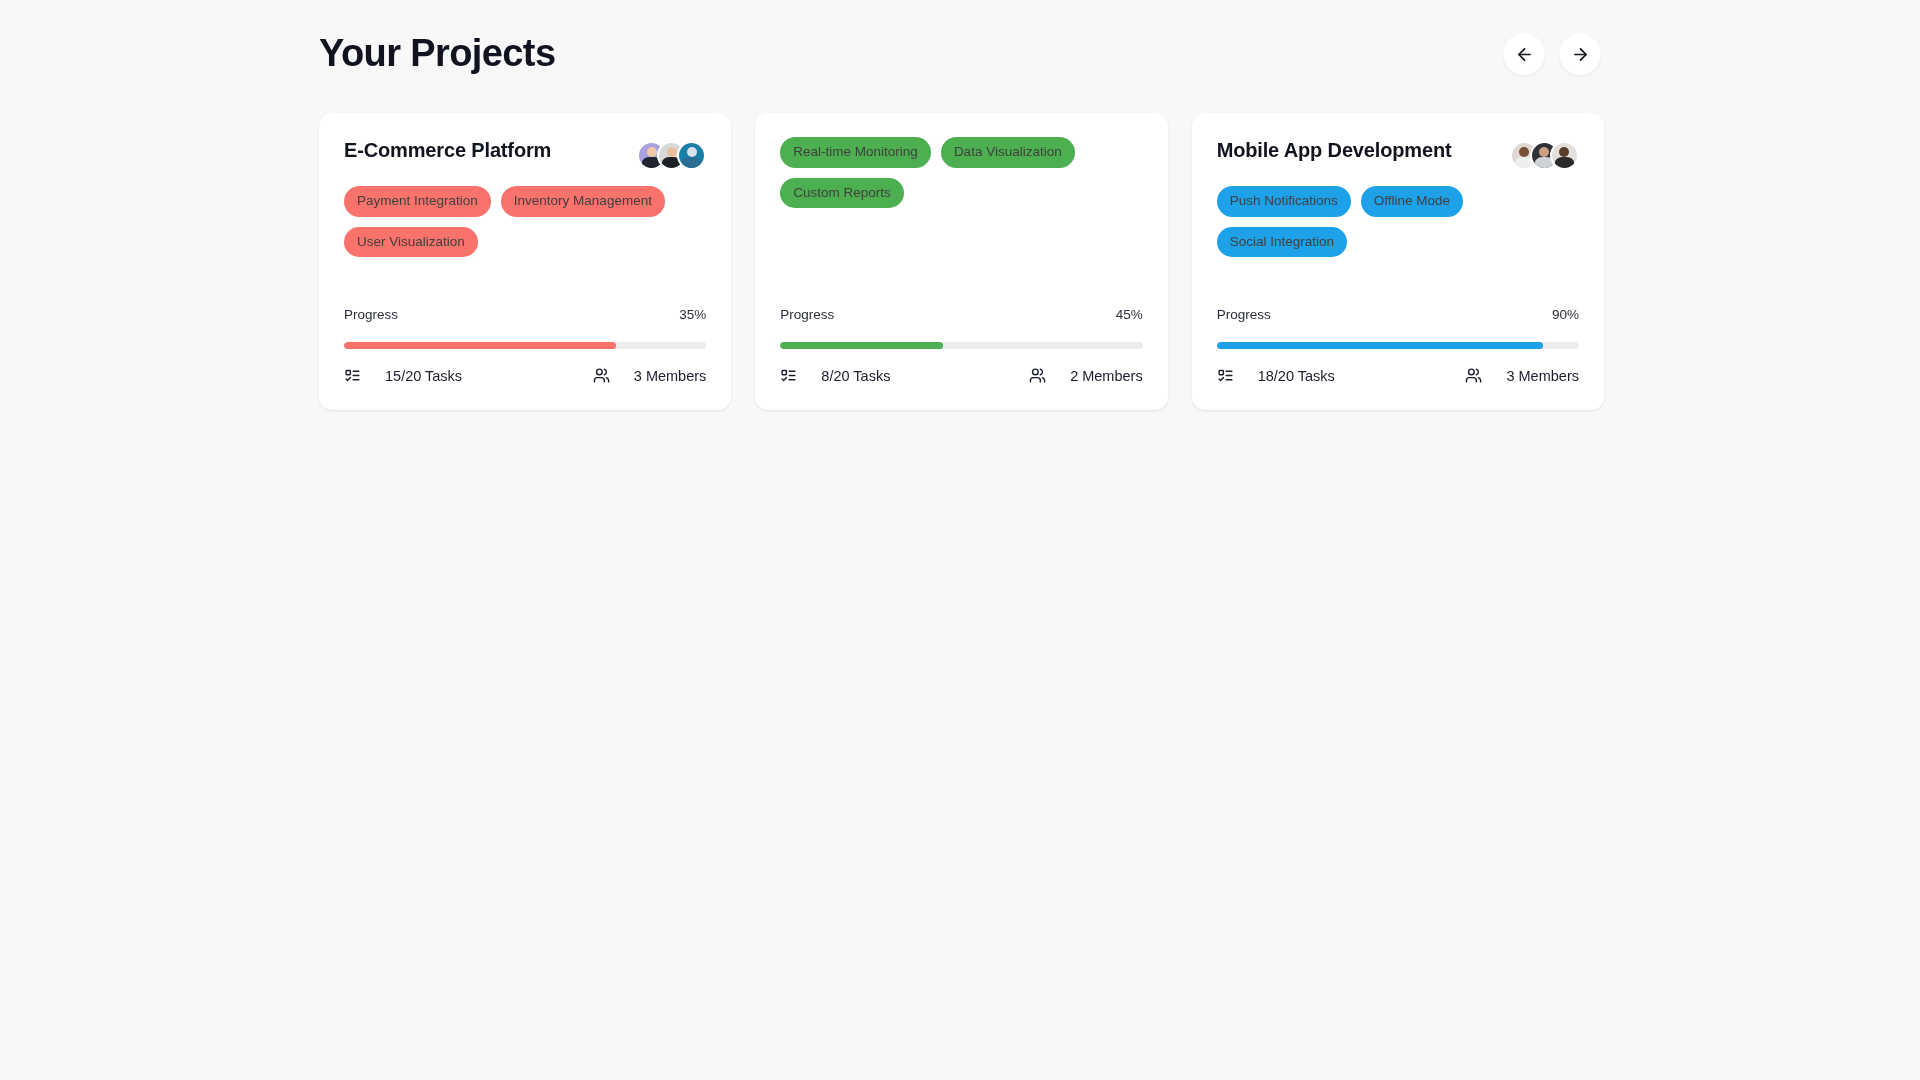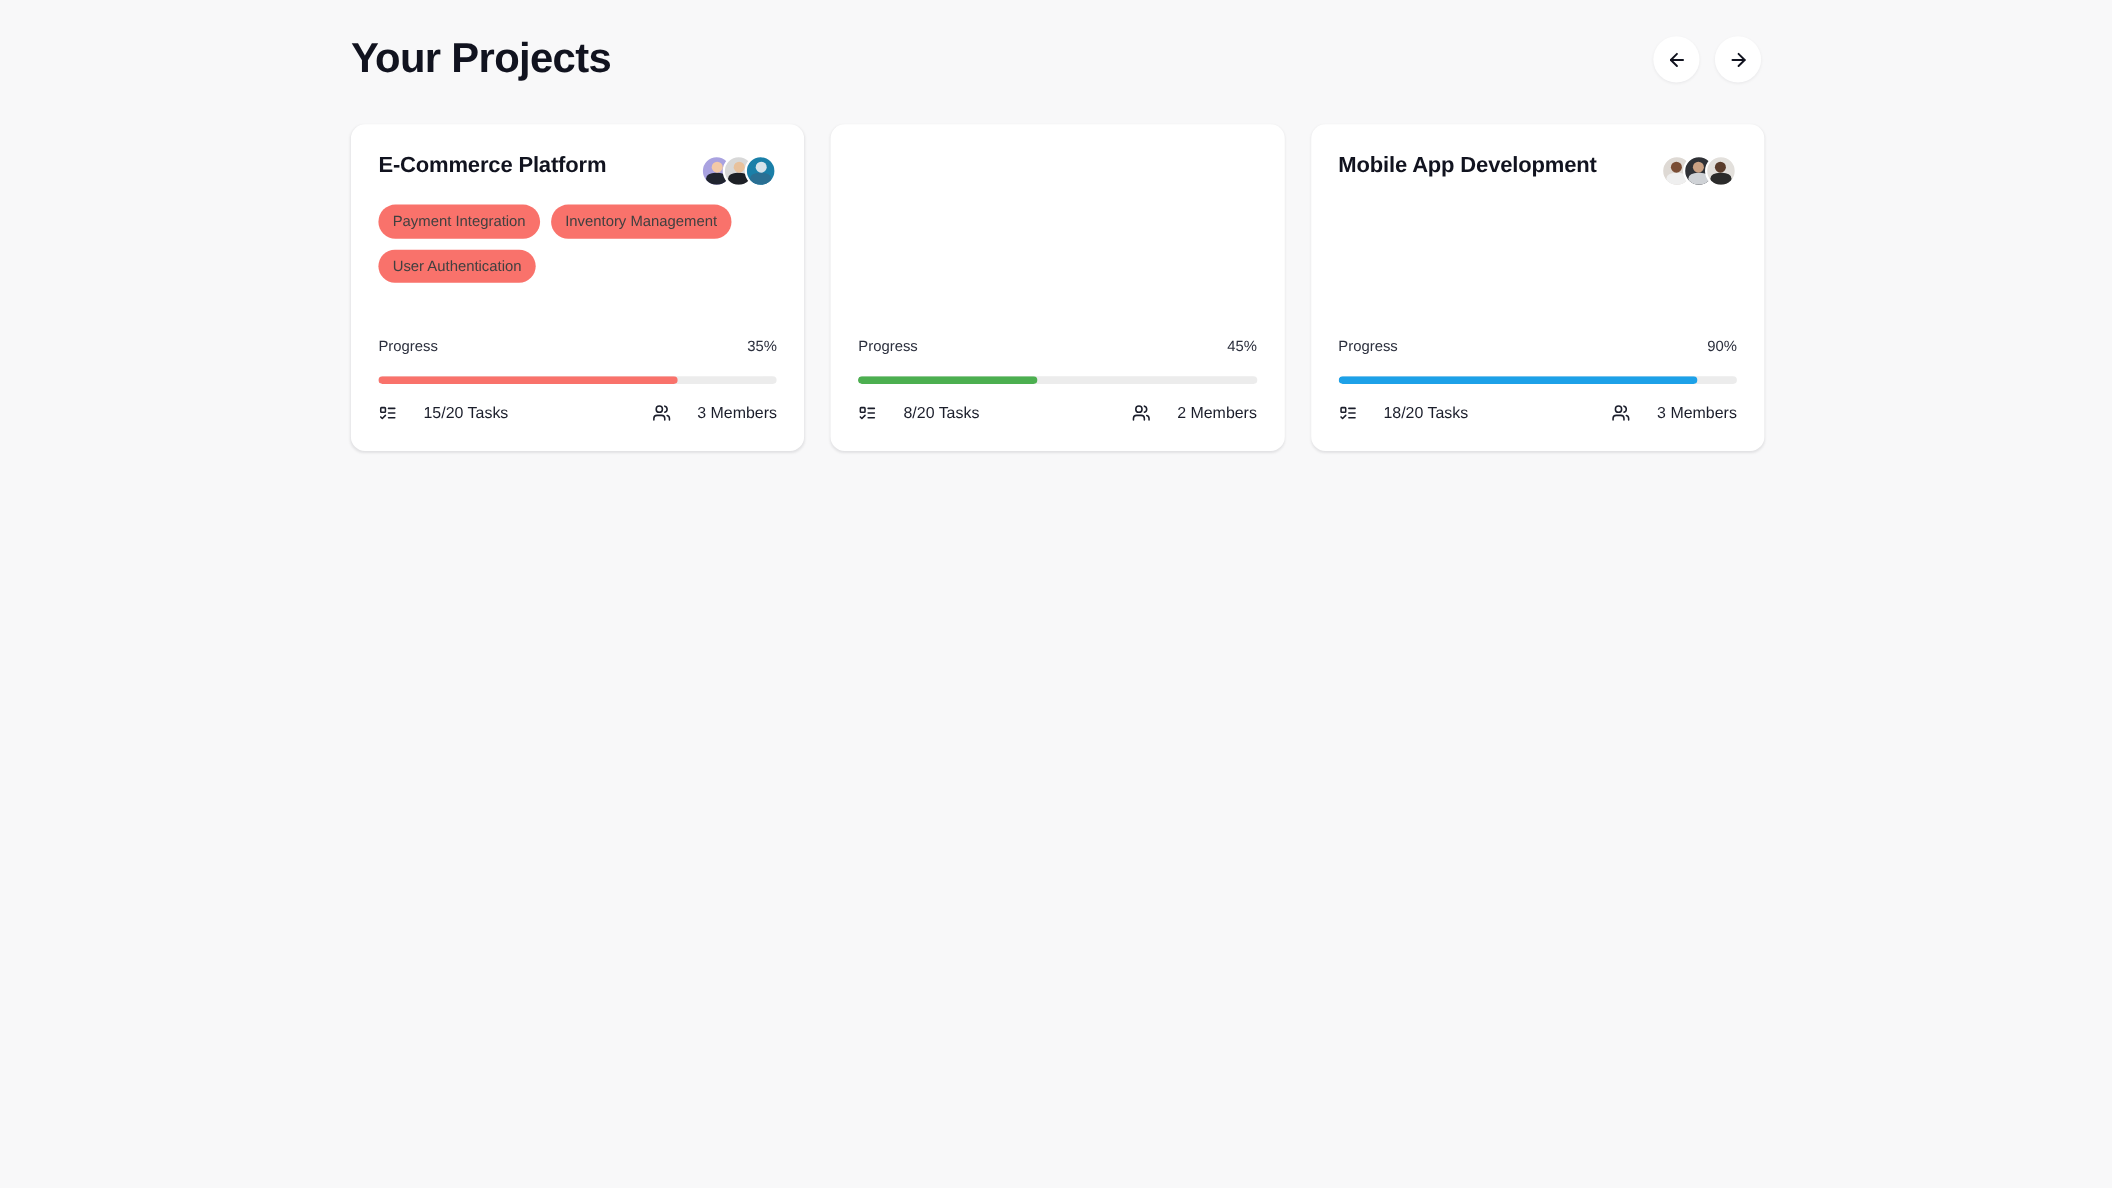--- a/index.html
+++ b/index.html
@@ -243,21 +243,21 @@
             </div>
             <div class="avatar" style="background: rgb(26, 127, 168);">
               <div class="body" style="background: rgb(42, 111, 147);"></div>
               <div class="head" style="background: rgb(214, 227, 234);"></div>
             </div>
           </div>
         </div>
         <div class="tags">
           <span class="tag" style="background: rgb(249, 114, 107);">Payment Integration</span>
           <span class="tag" style="background: rgb(249, 114, 107);">Inventory Management</span>
-          <span class="tag" style="background: rgb(249, 114, 107);">User Authentication</span>
+          <span class="tag" style="background: rgb(249, 114, 107);">User Visualization</span>
         </div>
         <div class="progress-block">
           <div class="progress-row">
             <span class="progress-label">Progress</span>
             <span class="progress-value">35%</span>
           </div>
           <div class="progress-track">
             <div class="progress-fill" style="width: 75%; background: rgb(249, 114, 107);"></div>
           </div>
           <div class="card-foot">
@@ -281,20 +281,25 @@
                   <path d="M22 21v-2a4 4 0 0 0-3-3.87"></path>
                   <path d="M16 3.13a4 4 0 0 1 0 7.75"></path>
                 </svg>
               </span>
               <span>3 Members</span>
             </div>
           </div>
         </div>
       </div>
       <div class="card">
+        <div class="tags">
+          <span class="tag" style="background: rgb(76, 175, 80);">Real-time Monitoring</span>
+          <span class="tag" style="background: rgb(76, 175, 80);">Data Visualization</span>
+          <span class="tag" style="background: rgb(76, 175, 80);">Custom Reports</span>
+        </div>
         <div class="progress-block">
           <div class="progress-row">
             <span class="progress-label">Progress</span>
             <span class="progress-value">45%</span>
           </div>
           <div class="progress-track">
             <div class="progress-fill" style="width: 45%; background: rgb(76, 175, 80);"></div>
           </div>
           <div class="card-foot">
             <div class="foot-item">
@@ -334,20 +339,25 @@
             <div class="avatar" style="background: rgb(47, 49, 54);">
               <div class="body" style="background: rgb(207, 210, 214);"></div>
               <div class="head" style="background: rgb(202, 161, 131);"></div>
             </div>
             <div class="avatar" style="background: rgb(227, 224, 220);">
               <div class="body" style="background: rgb(43, 43, 43);"></div>
               <div class="head" style="background: rgb(90, 60, 43);"></div>
             </div>
           </div>
         </div>
+        <div class="tags">
+          <span class="tag" style="background: rgb(29, 161, 232);">Push Notifications</span>
+          <span class="tag" style="background: rgb(29, 161, 232);">Offline Mode</span>
+          <span class="tag" style="background: rgb(29, 161, 232);">Social Integration</span>
+        </div>
         <div class="progress-block">
           <div class="progress-row">
             <span class="progress-label">Progress</span>
             <span class="progress-value">90%</span>
           </div>
           <div class="progress-track">
             <div class="progress-fill" style="width: 90%; background: rgb(29, 161, 232);"></div>
           </div>
           <div class="card-foot">
             <div class="foot-item">

